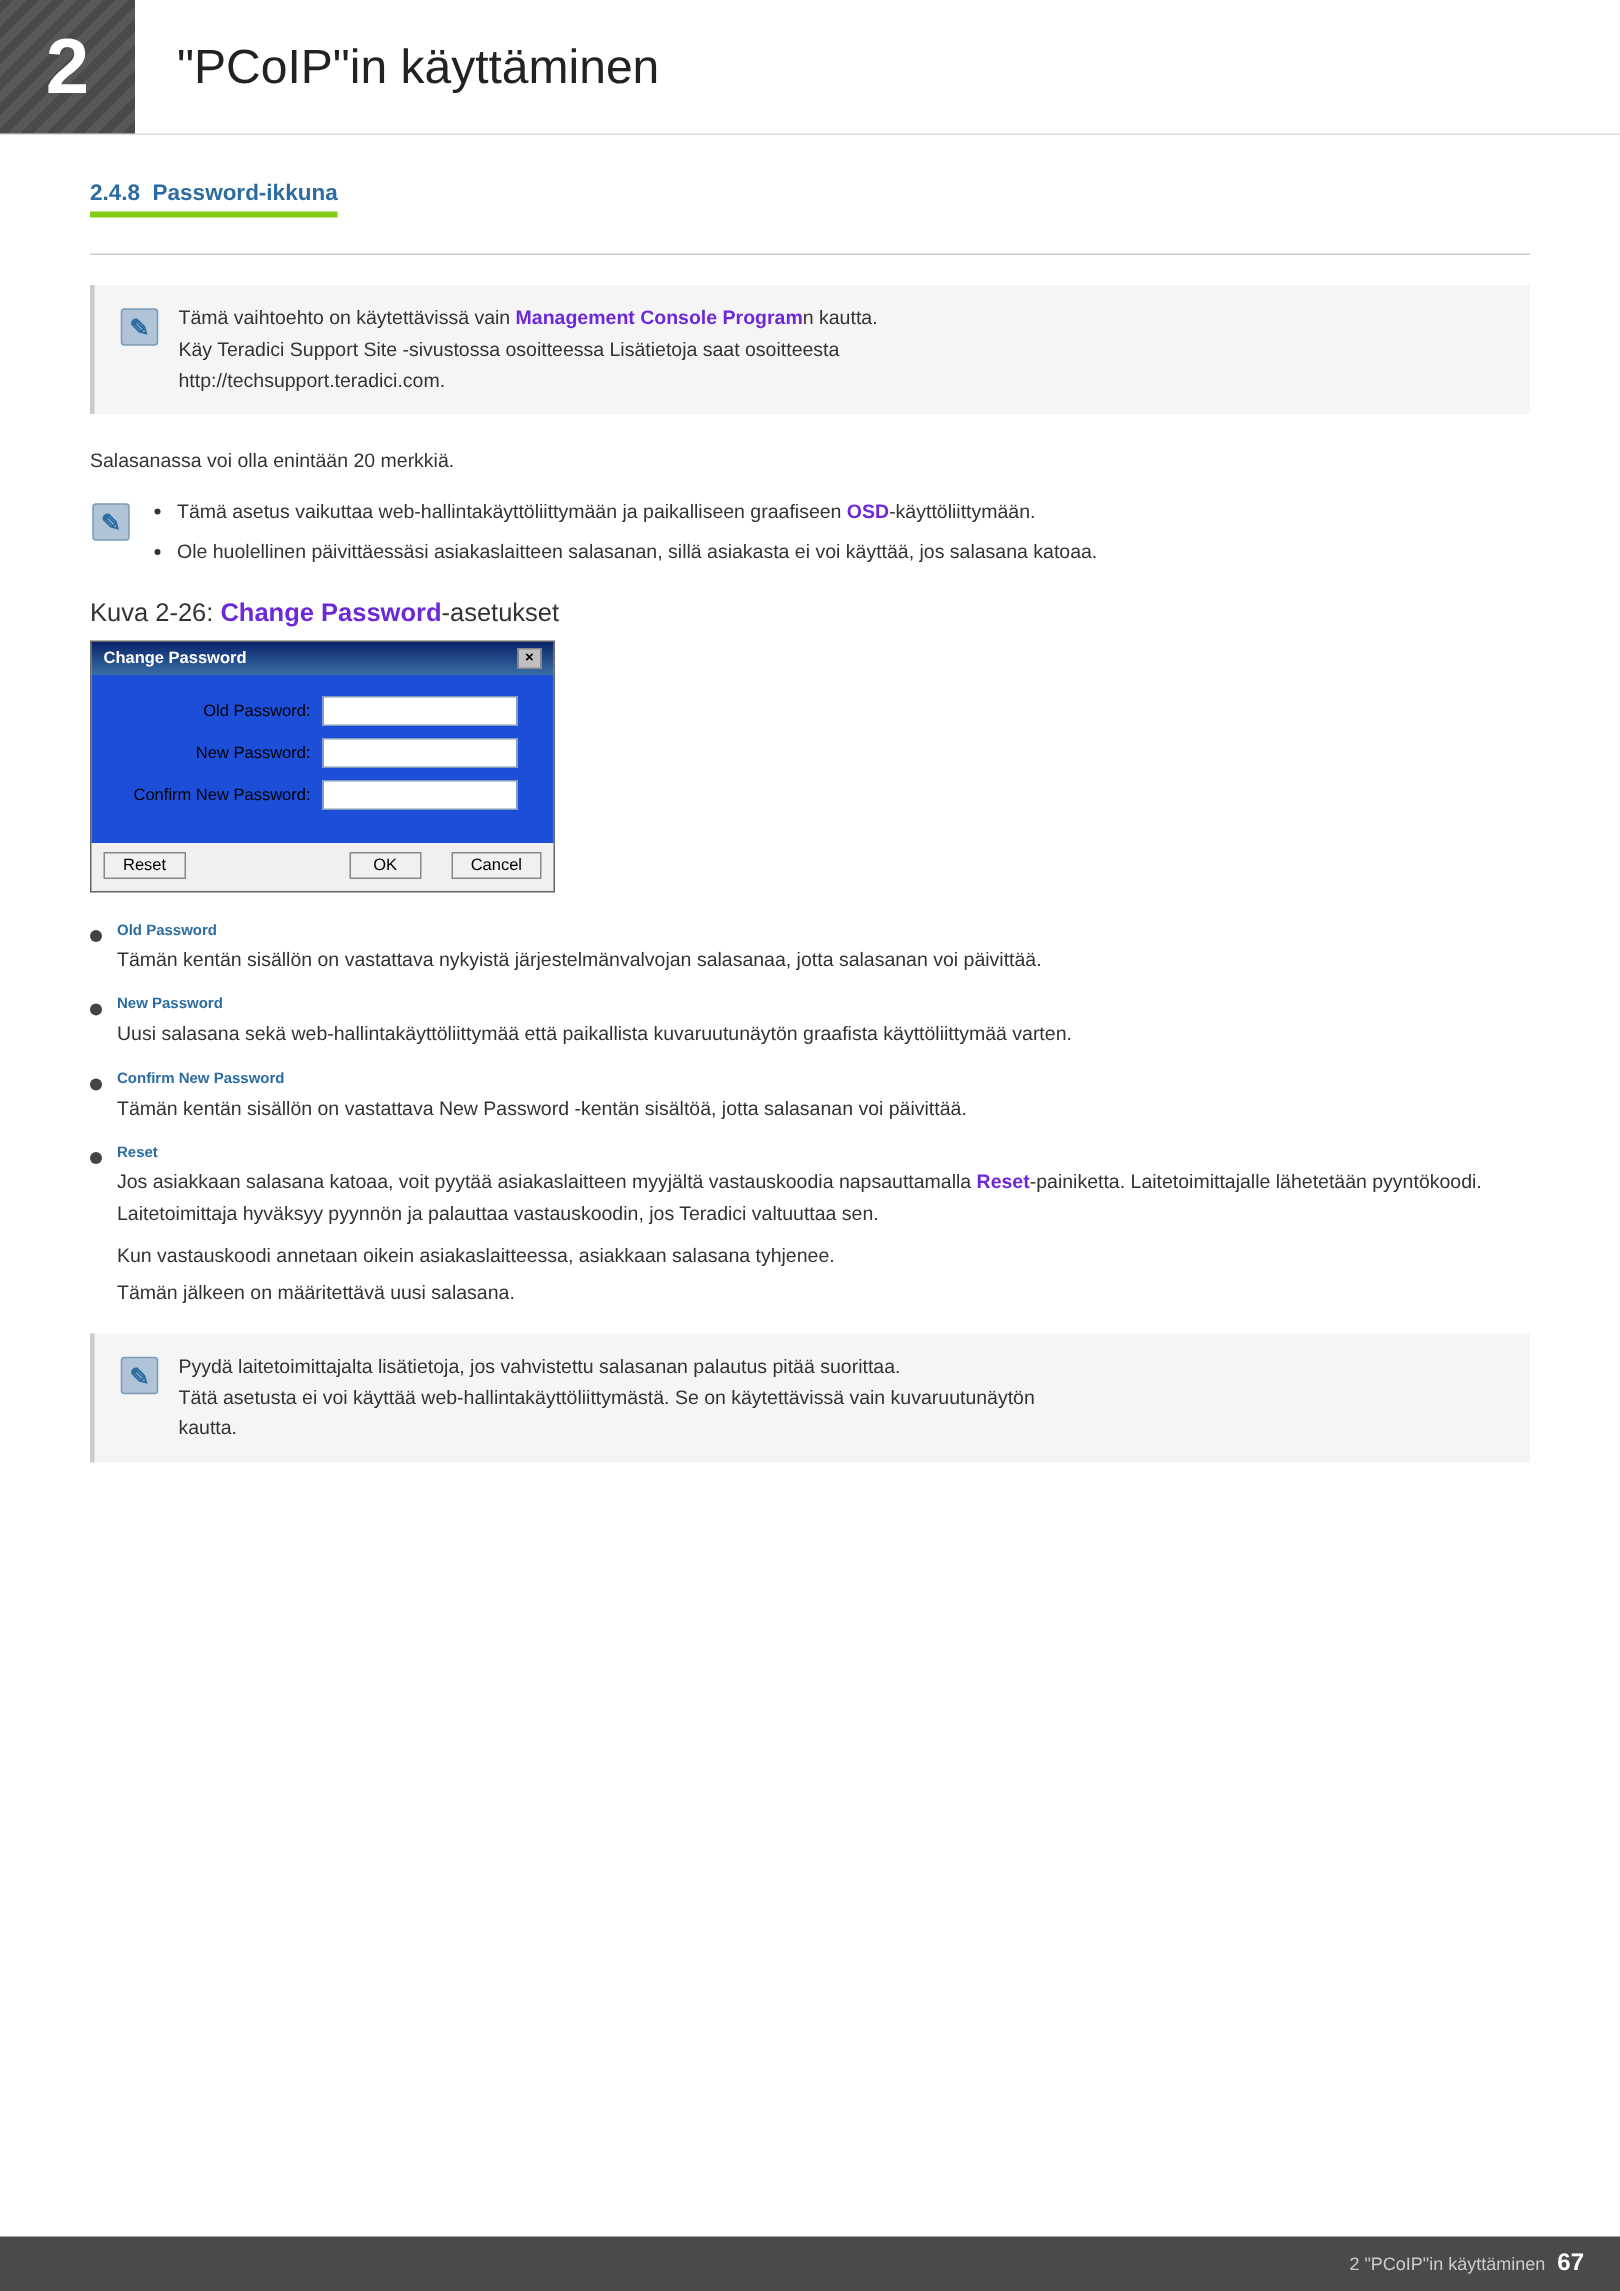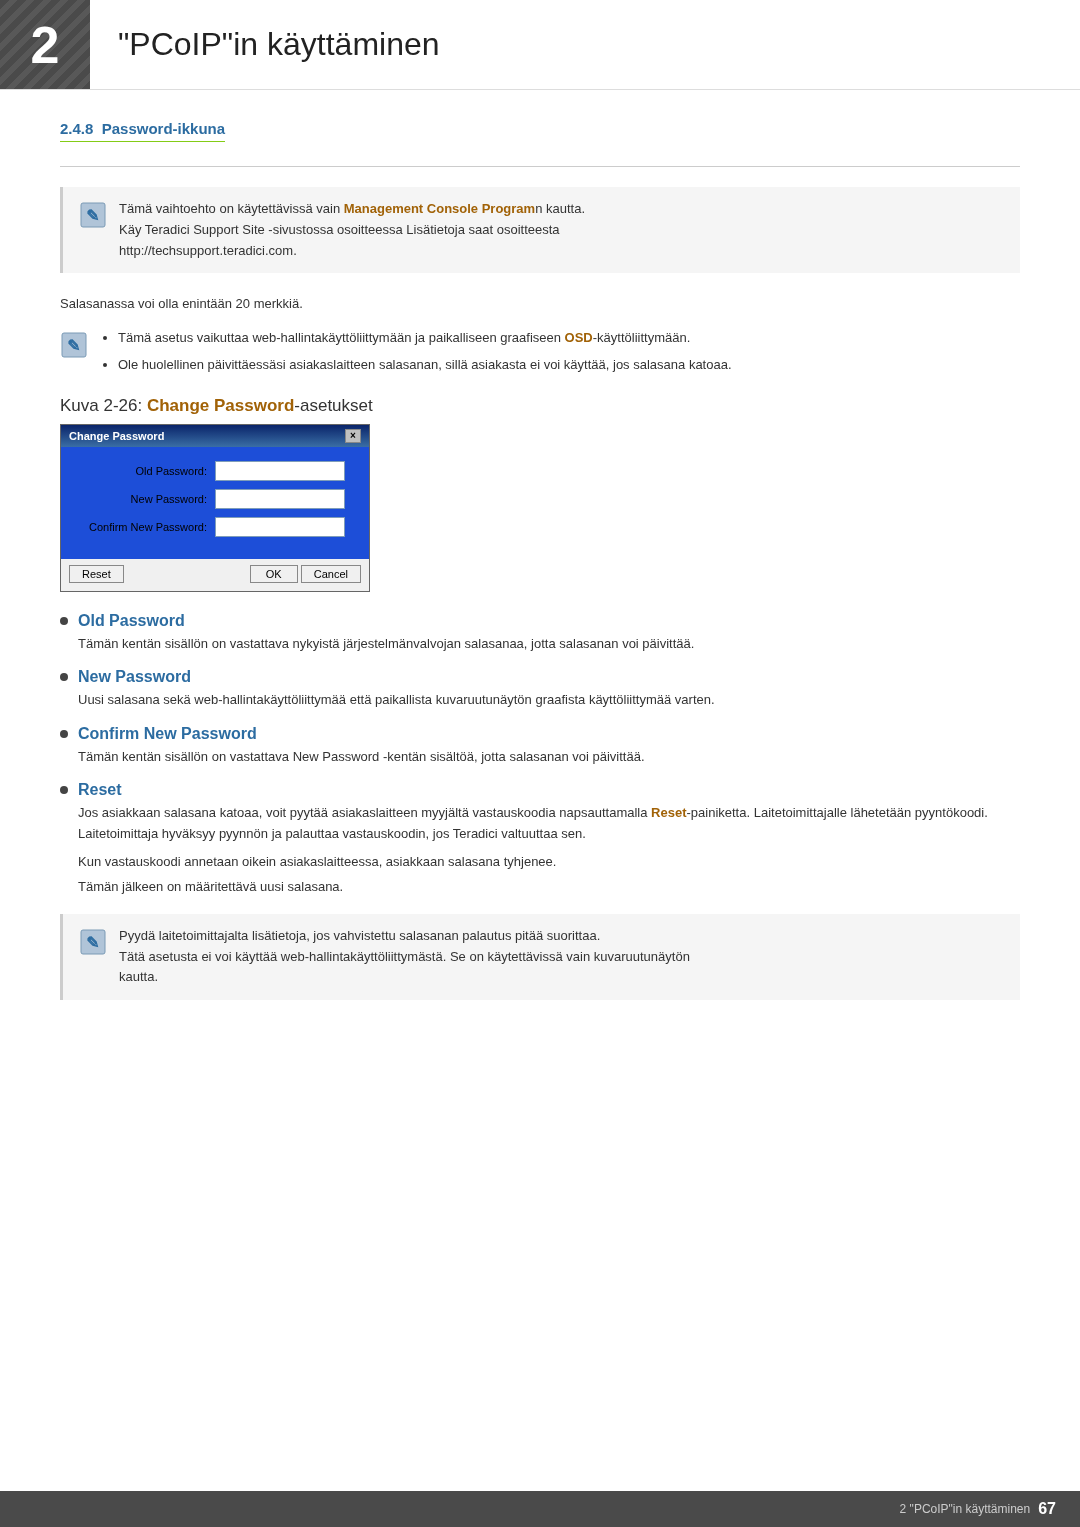--- a/index.html
+++ b/index.html
@@ -61,21 +61,21 @@
     .content {
       padding: 0 60px 60px 60px;
     }
 
     
     .section-heading {
       font-size: 15px;
       font-weight: bold;
       color: #2c6ca1;
       margin-bottom: 16px;
-      border-bottom: 1px solid #84cc16;
+      border-bottom: 4px solid #84cc16;
       padding-bottom: 4px;
       display: inline-block;
     }
 
     
     .note-box {
       display: flex;
       align-items: flex-start;
       background: #f5f5f5;
       border-left: 3px solid #ccc;
@@ -95,21 +95,21 @@
       color: #333;
     }
 
     
     .para {
       font-size: 13px;
       line-height: 1.7;
       margin-bottom: 12px;
       color: #333;
     }
-    .bold-colored { color: #a16207; font-weight: bold; }
+    .bold-colored { color: #6d28d9; font-weight: bold; }
     .bold { font-weight: normal; }
 
     
     .bullet-note-wrap {
       display: flex;
       align-items: flex-start;
       gap: 12px;
       margin-bottom: 16px;
     }
     .bullet-note-icon {
@@ -203,21 +203,21 @@
       background: #f0f0f0;
       border: 1px solid #888;
       padding: 2px 12px;
       font-size: 11px;
       cursor: pointer;
       min-width: 48px;
       text-align: center;
     }
     .dialog-btn-group {
       display: flex;
-      gap: 3px;
+      gap: 20px;
     }
 
     
     .def-list {
       list-style: none;
       margin-bottom: 16px;
     }
     .def-list > li {
       display: flex;
       align-items: flex-start;
@@ -227,21 +227,21 @@
       width: 8px;
       height: 8px;
       background: #444;
       border-radius: 50%;
       margin-top: 5px;
       flex-shrink: 0;
       margin-right: 10px;
     }
     .def-content {}
     .def-term {
-      font-size: 16px;
+      font-size: 10px;
       font-weight: bold;
       color: #2c6ca1;
       margin-bottom: 3px;
     }
     .def-desc {
       font-size: 13px;
       line-height: 1.65;
       color: #333;
     }
 

